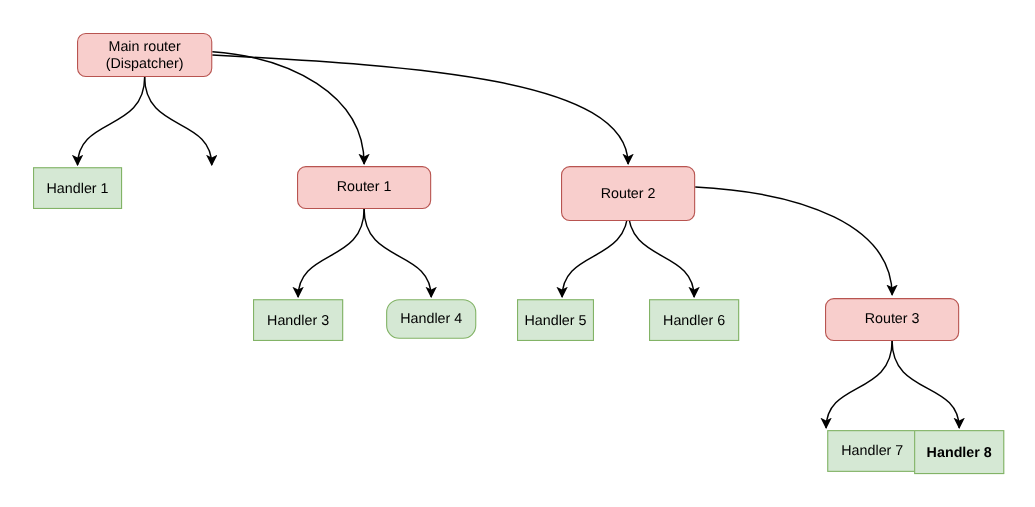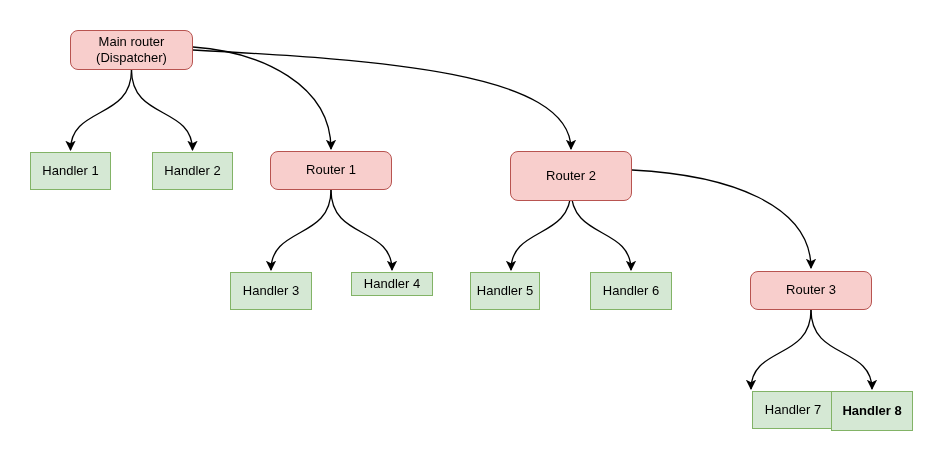--- a/index.html
+++ b/index.html
@@ -66,29 +66,28 @@
     <path class="edge" d="M632 170 C730 175 811 205 811 268" marker-end="url(#arrow)"></path>
     <path class="edge" d="M811 310 C811 360 751 346 751 389" marker-end="url(#arrow)"></path>
     <path class="edge" d="M811 310 C811 360 872 346 872 389" marker-end="url(#arrow)"></path>
   </svg>
 
   <div class="node router" style="left:70px; top:30px; width:123px; height:40px;">Main router
 (Dispatcher)</div>
 
   <div class="node handler" style="left:30px; top:152px; width:81px; height:38px;">Handler 1</div>
 
-  <div class="node handler" style="left:152px; top:152px; width:81px; height:38px;">Handler 2</div>
 
   <div class="node router" style="left:270px; top:151px; width:122px; height:39px;">Router 1</div>
 
   <div class="node router" style="left:510px; top:151px; width:122px; height:50px;">Router 2</div>
 
   <div class="node handler" style="left:230px; top:272px; width:82px; height:38px;">Handler 3</div>
 
-  <div class="node handler" style="left:351px; top:272px; width:82px; height:24px;">Handler 4</div>
+  <div class="node handler" style="left:351px; top:272px; width:82px; height:36px;border-radius:12px;">Handler 4</div>
 
   <div class="node handler" style="left:470px; top:272px; width:70px; height:38px;">Handler 5</div>
 
   <div class="node handler" style="left:590px; top:272px; width:82px; height:38px;">Handler 6</div>
 
   <div class="node router" style="left:750px; top:271px; width:122px; height:39px;">Router 3</div>
 
   <div class="node handler" style="left:752px; top:391px; width:82px; height:38px;">Handler 7</div>
 
   <div class="node handler" style="left:831px; top:391px; width:82px; height:40px;font-weight:bold;">Handler 8</div>

